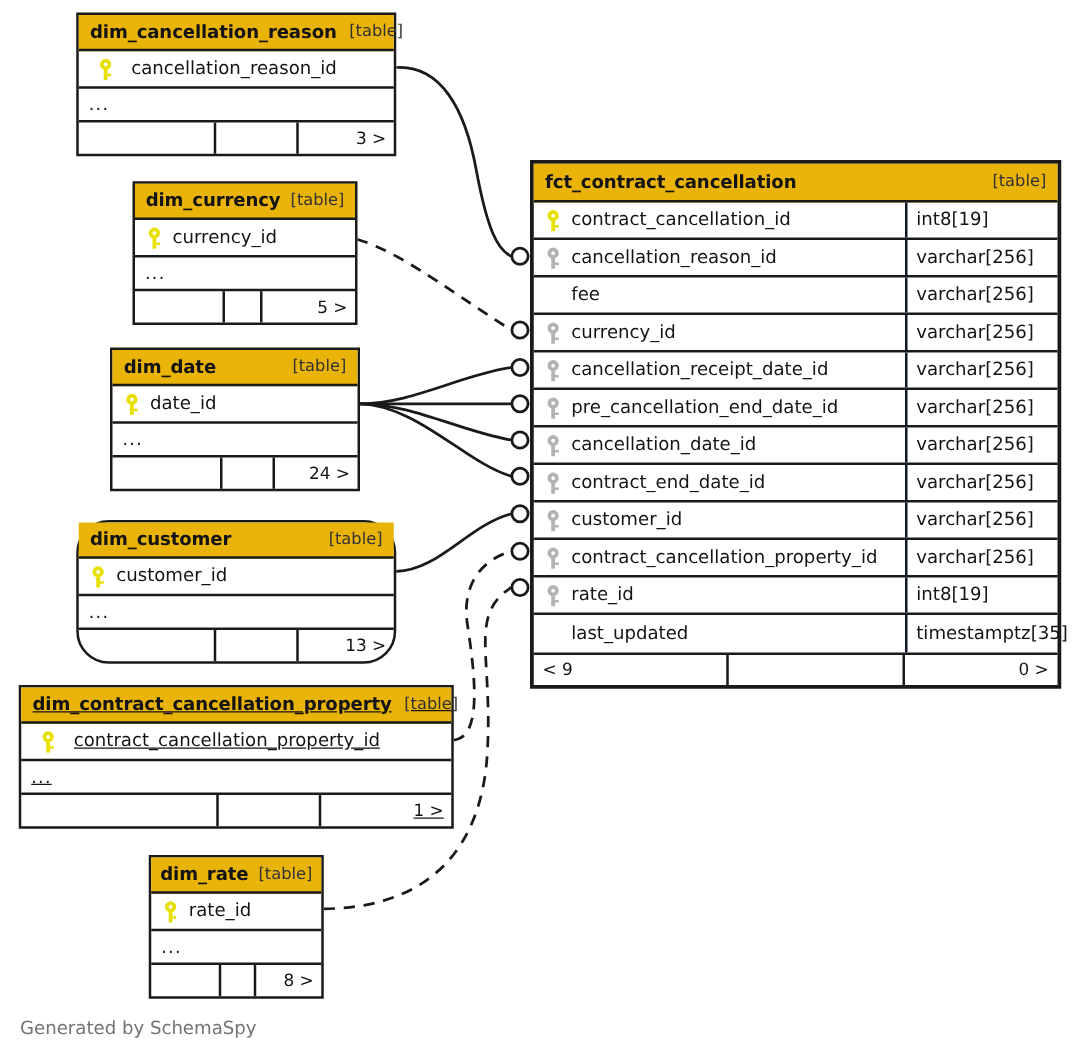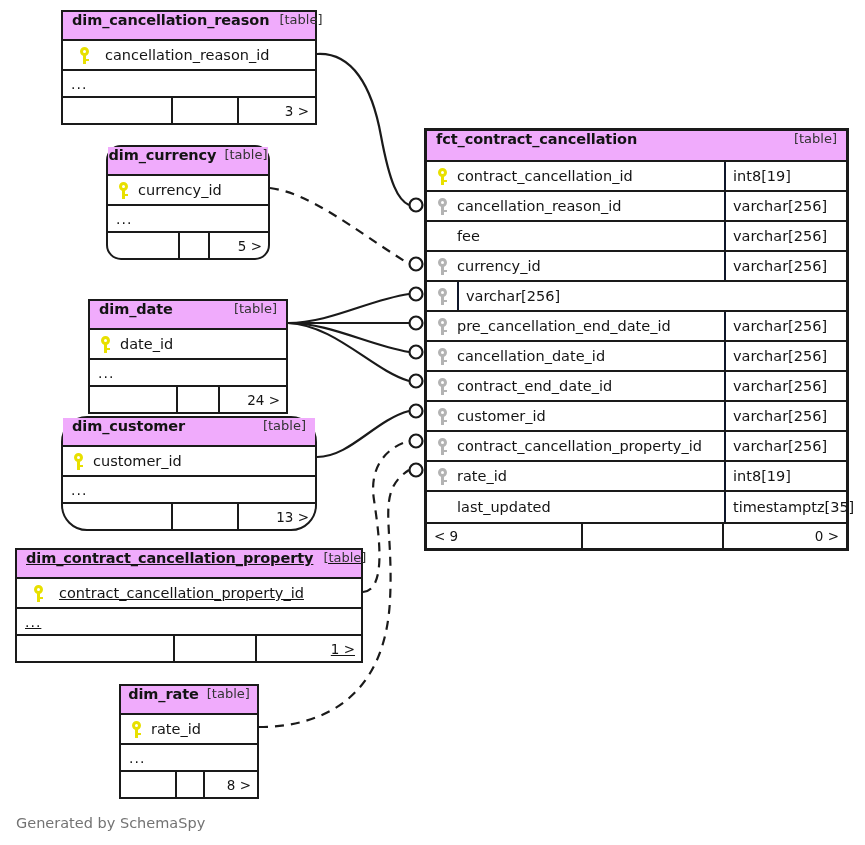--- a/index.html
+++ b/index.html
@@ -37,25 +37,25 @@
     background: #ffffff;
     border: 2px solid #1a1a1a;
     box-sizing: border-box;
     font-size: 14.5px;
     color: #141414;
   }
   .tbl.main {
     border-width: 3px;
   }
   .thead {
-    background: #f0abfc;
+    background: #eab308;
     border-bottom: 2px solid #1a1a1a;
     height: 29px;
     display: flex;
-    align-items: flex-start;
+    align-items: center;
     justify-content: space-between;
     padding: 0 9px 0 9px;
     box-sizing: border-box;
     white-space: nowrap;
   }
   .thead .tname {
     font-weight: bold;
     font-size: 14.5px;
     letter-spacing: -0.1px;
   }
@@ -251,21 +251,21 @@
       <span class="colname">cancellation_reason_id</span>
     </div>
     <div class="ellipsis-row">...</div>
     <div class="tfoot">
       <span class="fc left" style="width:110px"></span>
       <span class="fc" style="width:66px"></span>
       <span class="fc right" style="flex:1">3 &gt;</span>
     </div>
   </div>
 
-  <div class="tbl" style="left:106px; top:145px; width:164px;border-radius:15px;">
+  <div class="tbl" style="left:106px; top:145px; width:180px;">
     <div class="thead center">
       <span class="tname">dim_currency</span>
       <span class="ttag">[table]</span>
     </div>
     <div class="trow">
       <span class="keycell">
         <span class="key pk">
             <span class="head"></span>
             <span class="stem"></span>
             <span class="tooth"></span>
@@ -274,21 +274,21 @@
       <span class="colname">currency_id</span>
     </div>
     <div class="ellipsis-row">...</div>
     <div class="tfoot">
       <span class="fc left" style="width:72px"></span>
       <span class="fc" style="width:30px"></span>
       <span class="fc right" style="flex:1">5 &gt;</span>
     </div>
   </div>
 
-  <div class="tbl" style="left:88px; top:299px; width:200px;">
+  <div class="tbl" style="left:88px; top:278px; width:200px;">
     <div class="thead">
       <span class="tname">dim_date</span>
       <span class="ttag">[table]</span>
     </div>
     <div class="trow">
       <span class="keycell">
         <span class="key pk">
             <span class="head"></span>
             <span class="stem"></span>
             <span class="tooth"></span>
@@ -418,20 +418,21 @@
           <span class="coltype">varchar[256]</span>
         </div>
         <div class="trow">
           <span class="keycell">
             <span class="key fk">
               <span class="head"></span>
               <span class="stem"></span>
               <span class="tooth"></span>
             </span>
           </span>
+          <span class="colname">cancellation_receipt_date_id</span>
           <span class="coltype">varchar[256]</span>
         </div>
         <div class="trow">
           <span class="keycell">
             <span class="key fk">
               <span class="head"></span>
               <span class="stem"></span>
               <span class="tooth"></span>
             </span>
           </span>

